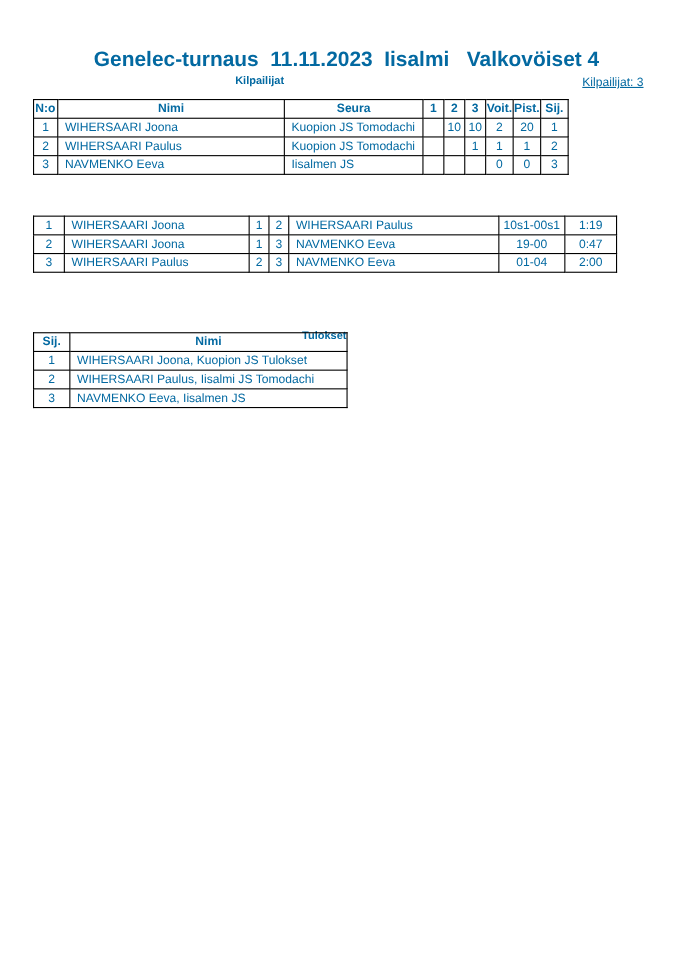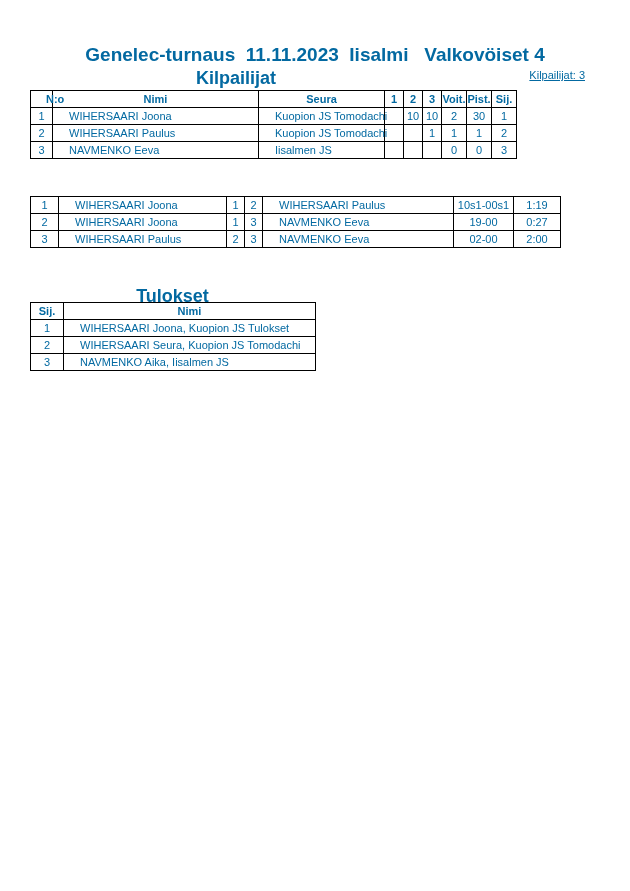--- a/index.html
+++ b/index.html
@@ -18,27 +18,27 @@
     left: 0;
     width: 630px;
     margin: 0;
     text-align: center;
     font-size: 19px;
     font-weight: bold;
     white-space: pre;
   }
   .section-heading {
     position: absolute;
-    font-size: 18px;
+    font-size: 10px;
     font-weight: bold;
     text-align: center;
   }
   .heading-kilpailijat { top: 68px; left: 30px; width: 412px; }
   .heading-ottelut     { top: 175px; left: 30px; width: 530px; }
-  .heading-tulokset    { top: 286px; left: 30px; width: 285px; }
+  .heading-tulokset    { top: 300px; left: 30px; width: 285px; text-align: right; }
   .competitors-count {
     position: absolute;
     top: 69px;
     right: 35px;
     font-size: 11px;
     text-decoration: underline;
   }
   table {
     position: absolute;
     border-collapse: collapse;
@@ -50,22 +50,22 @@
   .tbl-tulokset    { top: 302px; left: 30px; width: 285px; }
   th, td {
     border: 1px solid #000000;
     height: 16px;
     padding: 0;
     white-space: nowrap;
     font-weight: normal;
   }
   th { font-weight: bold; }
   .c { text-align: center; }
-  .l { text-align: left; padding-left: 16px; }
-  .hl { text-align: left; padding-left: 15px; }
+  .l { text-align: left; padding-left: 6px; }
+  .hl { text-align: left; padding-left: 1px; }
 </style>
 </head>
 <body>
 
 <div class="page">
 
   <h1 class="doc-title">Genelec-turnaus  11.11.2023  Iisalmi   Valkovöiset 4</h1>
 
   <div class="section-heading heading-kilpailijat">Kilpailijat</div>
   <div class="competitors-count">Kilpailijat: 3</div>
@@ -95,21 +95,21 @@
       <th class="c">Sij.</th>
     </tr>
     <tr>
       <td class="c">1</td>
       <td class="l">WIHERSAARI Joona</td>
       <td class="l">Kuopion JS Tomodachi</td>
       <td class="c"></td>
       <td class="c">10</td>
       <td class="c">10</td>
       <td class="c">2</td>
-      <td class="c">30</td>
+      <td class="c">20</td>
       <td class="c">1</td>
     </tr>
     <tr>
       <td class="c">2</td>
       <td class="l">WIHERSAARI Paulus</td>
       <td class="l">Kuopion JS Tomodachi</td>
       <td class="c"></td>
       <td class="c"></td>
       <td class="c">1</td>
       <td class="c">1</td>
@@ -151,29 +151,29 @@
       <td class="c">10s1-00s1</td>
       <td class="c">1:19</td>
     </tr>
     <tr>
       <td class="c">2</td>
       <td class="l">WIHERSAARI Joona</td>
       <td class="c">1</td>
       <td class="c">3</td>
       <td class="l">NAVMENKO Eeva</td>
       <td class="c">19-00</td>
-      <td class="c">0:27</td>
+      <td class="c">0:47</td>
     </tr>
     <tr>
       <td class="c">3</td>
       <td class="l">WIHERSAARI Paulus</td>
       <td class="c">2</td>
       <td class="c">3</td>
       <td class="l">NAVMENKO Eeva</td>
-      <td class="c">02-00</td>
+      <td class="c">01-04</td>
       <td class="c">2:00</td>
     </tr>
   </tbody>
     </table>
 
   <div class="section-heading heading-tulokset">Tulokset</div>
 
   <table class="tbl-tulokset">
     <colgroup>
       <col style="width:33px">
@@ -183,22 +183,22 @@
         <tr>
       <th class="c">Sij.</th>
       <th class="c">Nimi</th>
     </tr>
     <tr>
       <td class="c">1</td>
       <td class="l">WIHERSAARI Joona, Kuopion JS Tulokset</td>
     </tr>
     <tr>
       <td class="c">2</td>
-      <td class="l">WIHERSAARI Seura, Kuopion JS Tomodachi</td>
-    </tr>
-    <tr>
-      <td class="c">3</td>
-      <td class="l">NAVMENKO Aika, Iisalmen JS</td>
+      <td class="l">WIHERSAARI Paulus, Iisalmi JS Tomodachi</td>
+    </tr>
+    <tr>
+      <td class="c">3</td>
+      <td class="l">NAVMENKO Eeva, Iisalmen JS</td>
     </tr>
   </tbody>
     </table>
 
 </div>
 
 </body></html>

